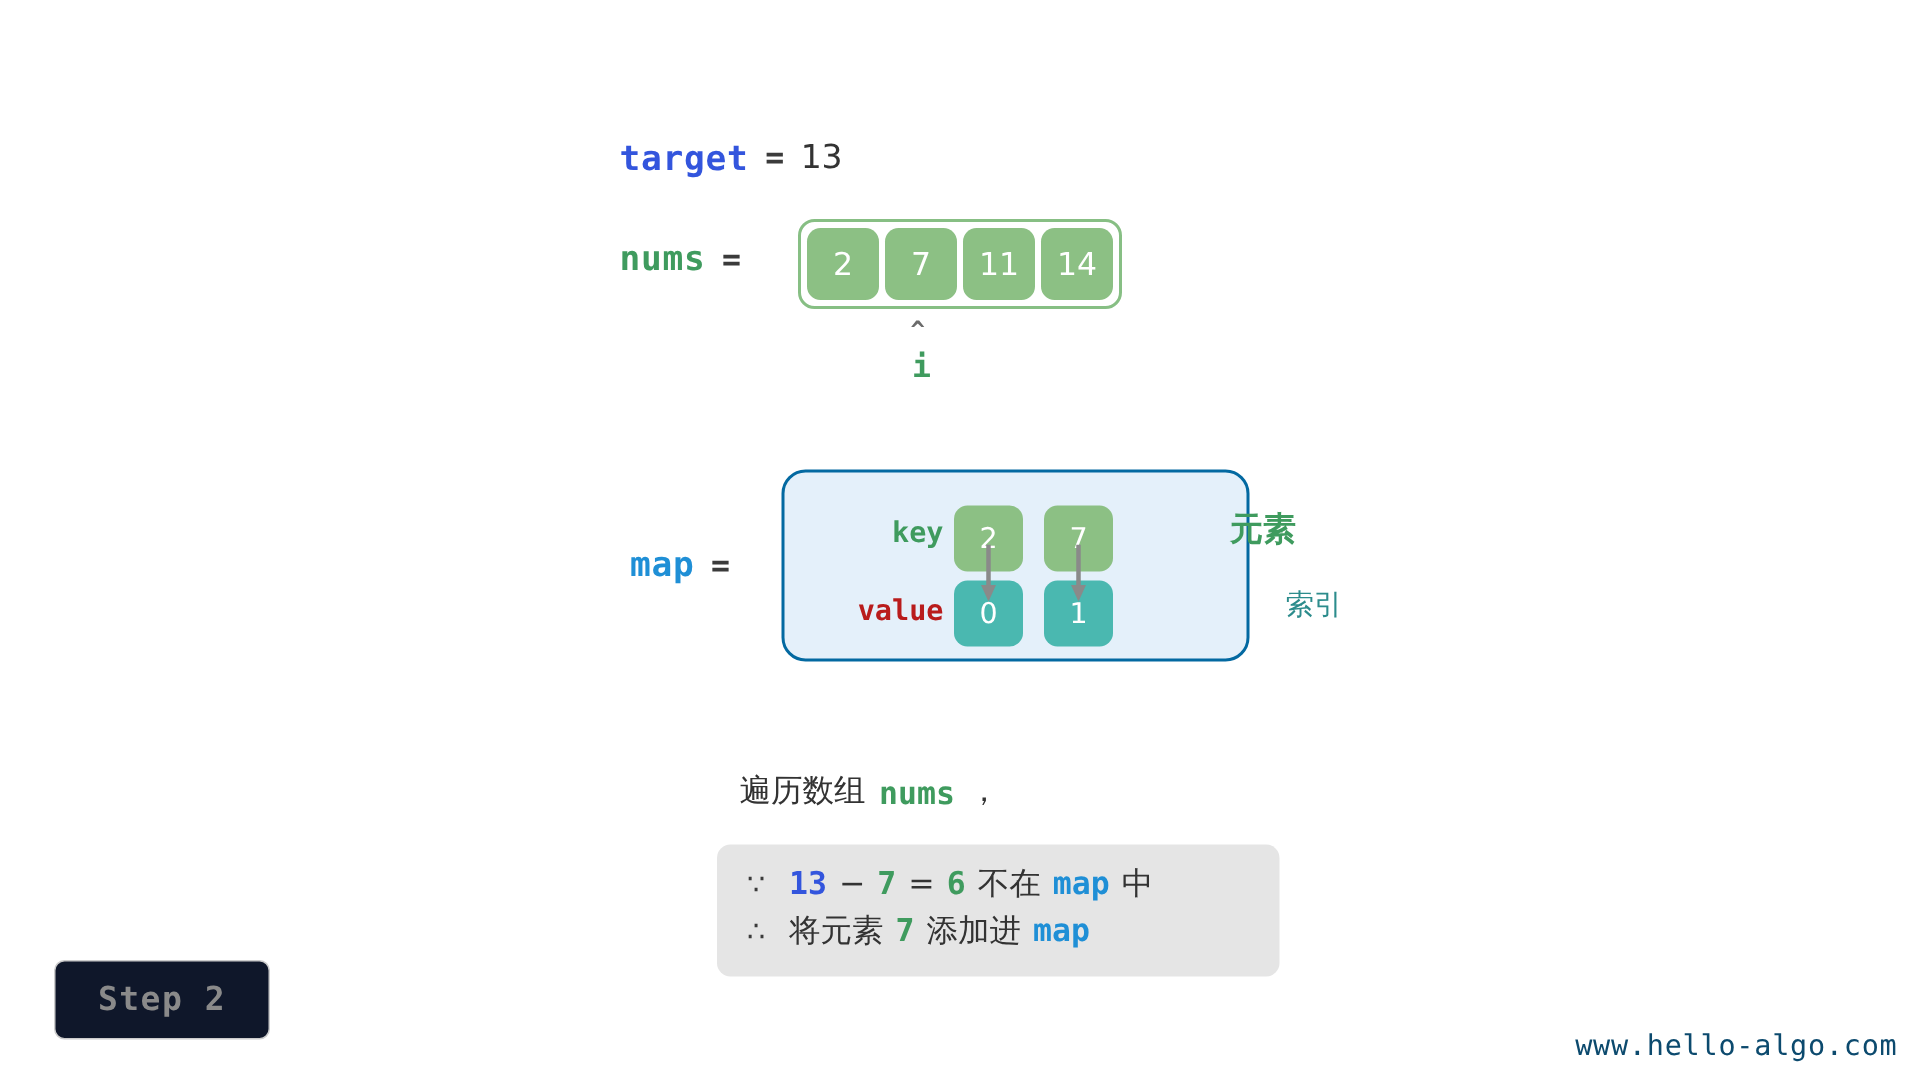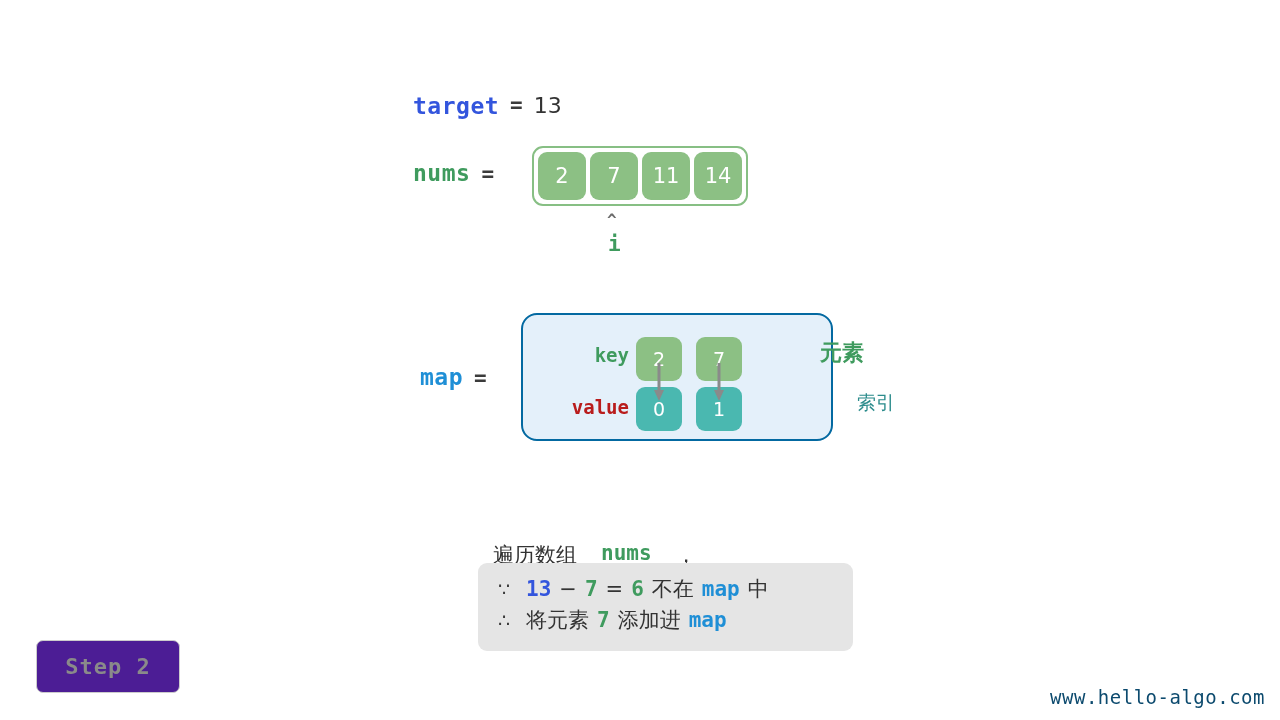--- a/index.html
+++ b/index.html
@@ -178,24 +178,23 @@
     font-size: 19px;
     font-weight: normal;
     color: #2c8c8c;
   }
 
   
   #caption-line {
     left: 493px;
     top: 513px;
     display: flex;
-    align-items: flex-start;
-    gap: 24px;
+    align-items: flex-end;
+    gap: 9px;
     white-space: pre;
-    margin-top: 28px;
   }
   .cn-text {
     font-family: "DejaVu Sans", sans-serif;
     font-size: 21px;
     color: #333333;
   }
   .mono-green {
     font-family: "DejaVu Sans Mono", monospace;
     font-size: 21px;
     font-weight: bold;
@@ -239,21 +238,21 @@
     display: inline-block;
   }
 
   
   #step-badge {
     left: 36px;
     top: 640px;
     width: 144px;
     height: 53px;
     box-sizing: border-box;
-    background: #4c1d95;
+    background: #0f172a;
     border: 1px solid #cccccc;
     border-radius: 7px;
     display: flex;
     align-items: center;
     justify-content: center;
     font-family: "DejaVu Sans Mono", monospace;
     font-size: 22px;
     font-weight: bold;
     color: #8a8a8a;
     letter-spacing: 1px;

